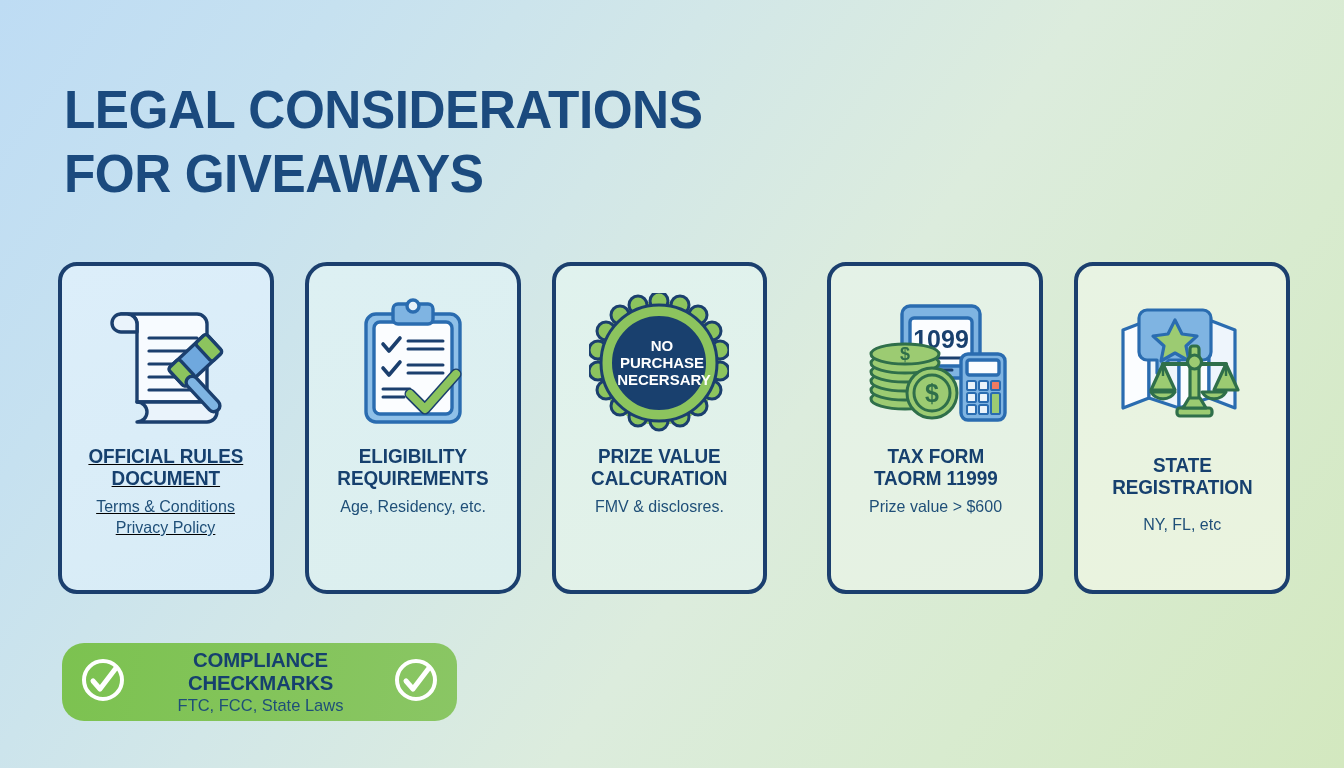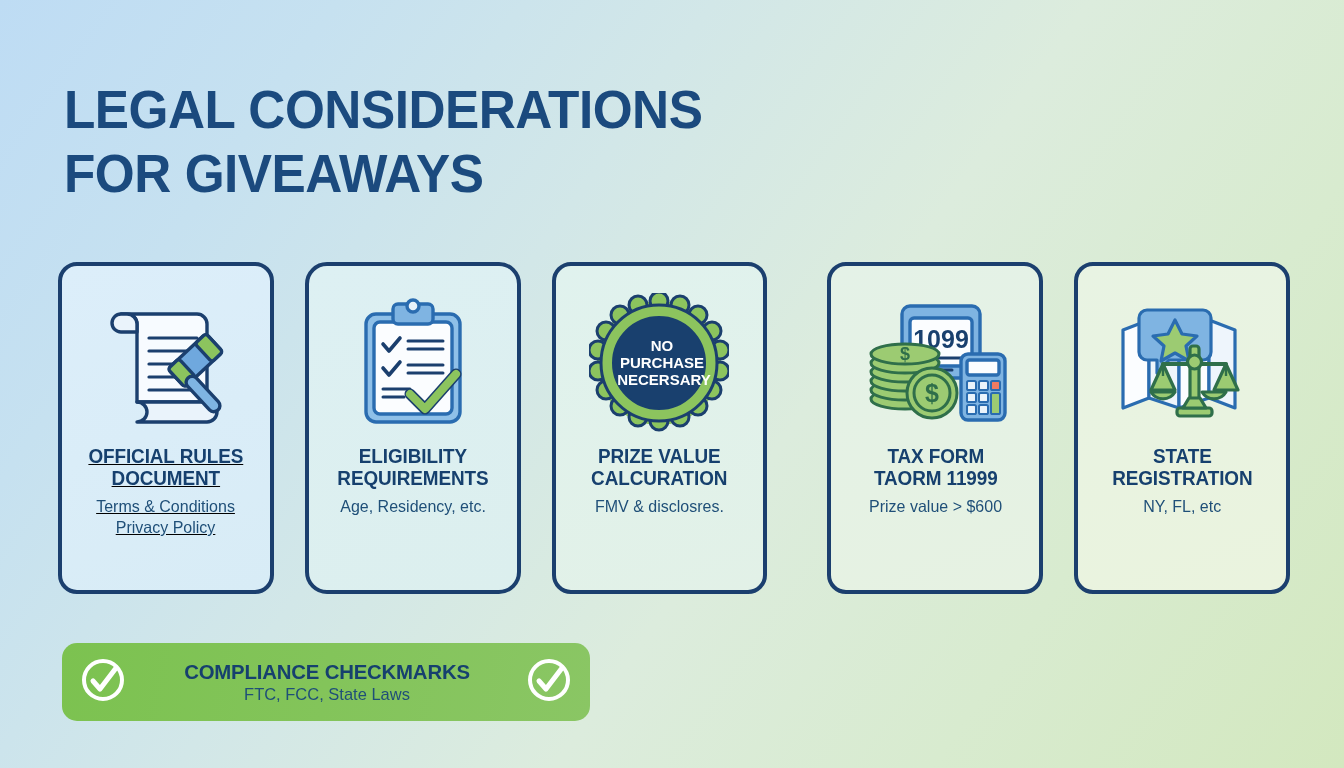--- a/index.html
+++ b/index.html
@@ -52,21 +52,21 @@
     display: flex;
     flex-direction: column;
     align-items: center;
     padding: 22px 10px 16px;
     position: relative;
   }
   .card-0 { background: linear-gradient(160deg,#dceefa,#d8ecf6); text-decoration: underline; }
   .card-1 { background: linear-gradient(160deg,#ddf0f3,#dcefee); border-radius: 22px; }
   .card-2 { background: linear-gradient(160deg,#e0f2ee,#e2f1e7); }
   .card-3 { background: linear-gradient(160deg,#e4f2e7,#e6f2e2); margin-left: 29px; }
-  .card-4 { background: linear-gradient(160deg,#e8f3e3,#eaf3de); }
+  .card-4 { background: linear-gradient(160deg,#e8f3e3,#eaf3de); gap: 9px; }
 
   .icon-wrap {
     height: 150px;
     display: flex;
     align-items: center;
     justify-content: center;
     margin-bottom: 8px;
   }
   .card-title {
     color: #16406e;
@@ -85,24 +85,24 @@
     text-align: center;
     margin-top: 6px;
     transform: scaleX(0.97);
   }
 
   
   .banner {
     position: absolute;
     left: 62px;
     top: 643px;
-    width: 528px;
+    width: 395px;
     height: 78px;
     background: linear-gradient(100deg,#7cc250,#8ac664);
-    border-radius: 15px;
+    border-radius: 22px;
     display: flex;
     align-items: center;
     padding: 0 16px;
     gap: 12px;
   }
   .banner-text { flex: 1 1 auto; text-align: center; padding-left: 2px; }
   .banner-title {
     color: #16406e;
     font-weight: bold;
     font-size: 21px;

